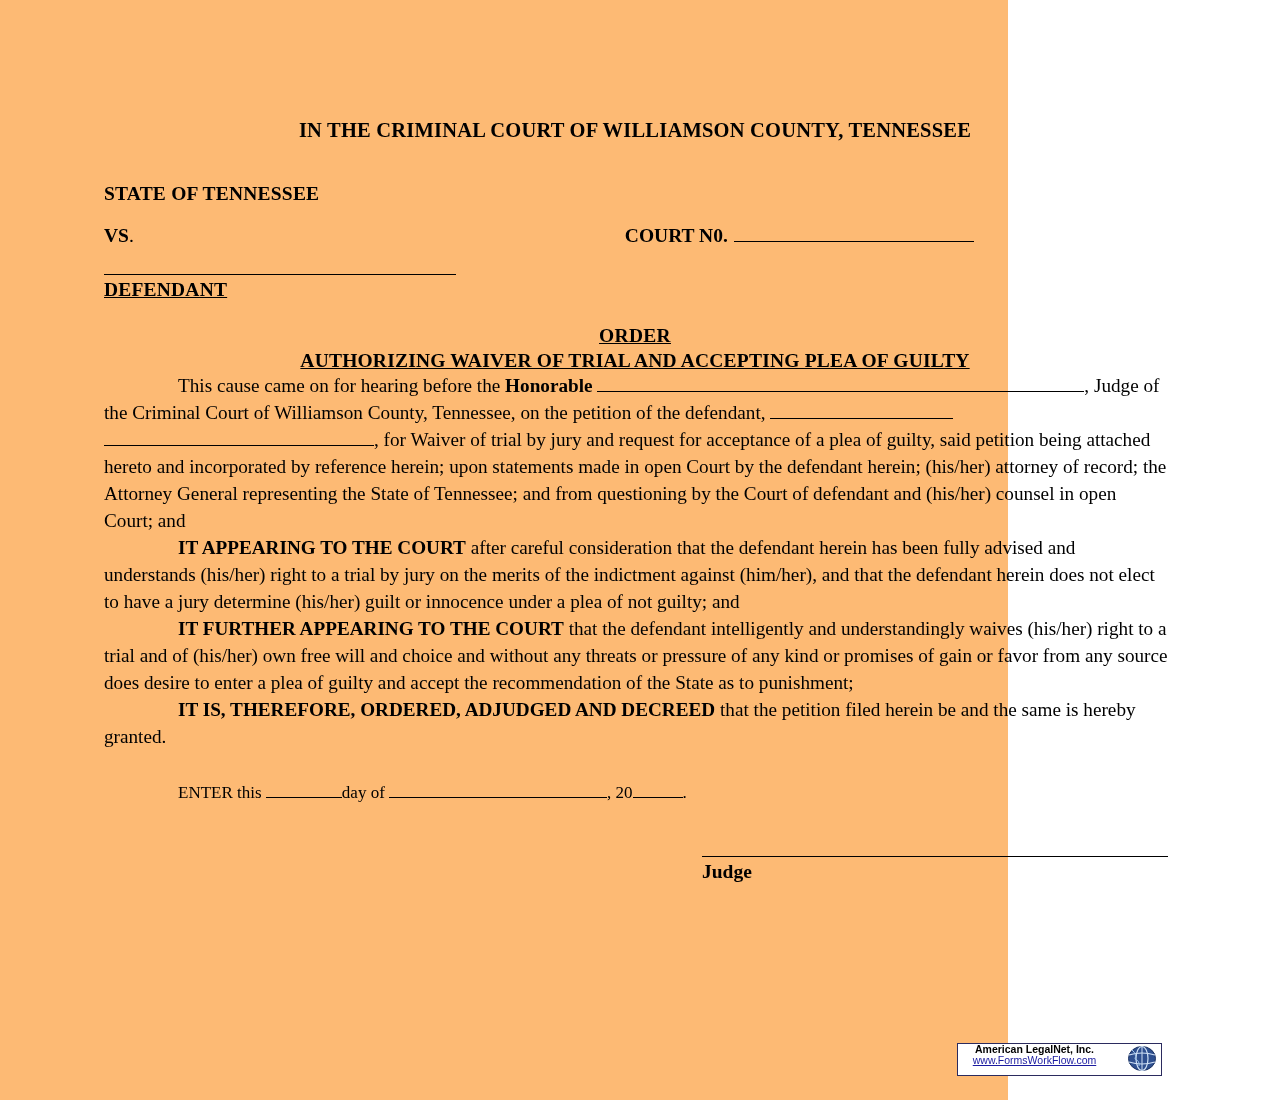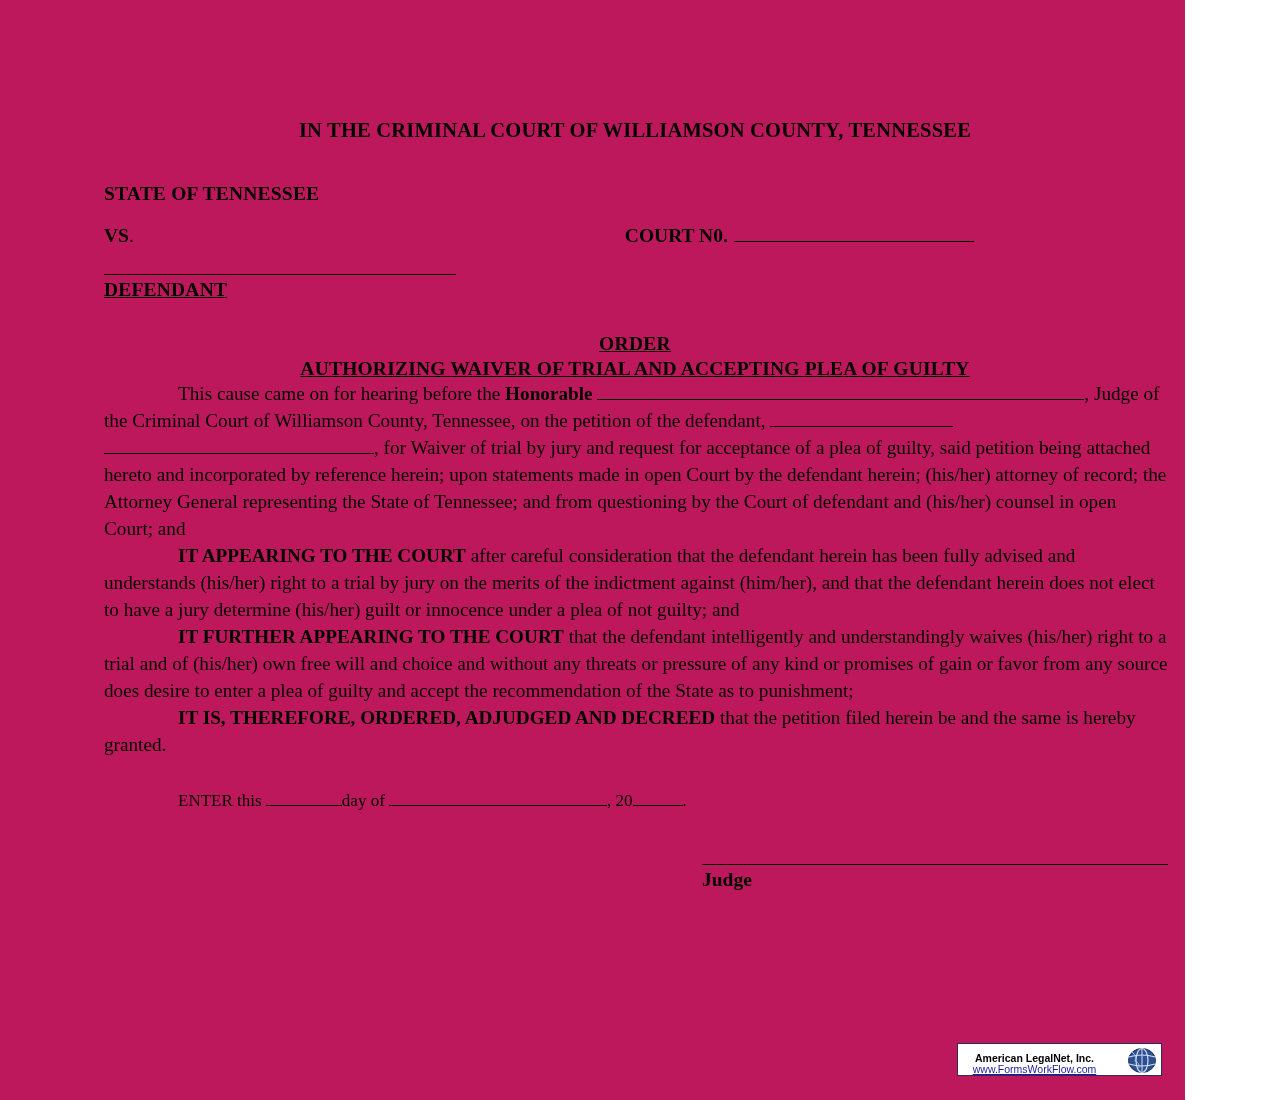--- a/index.html
+++ b/index.html
@@ -11,23 +11,23 @@
     width: 1275px;
     height: 1100px;
     position: relative;
     font-family: "Liberation Serif", "DejaVu Serif", serif;
     color: #000000;
     overflow: hidden;
   }
   .page {
     position: absolute;
     left: 0; top: 0;
-    width: 1185px;
+    width: 1008px;
     height: 1100px;
-    background: #be185d;
+    background: #fdba74;
   }
   .content {
     position: absolute;
     left: 104px;
     top: 0;
     width: 1065px;
   }
 
   .court-title {
     text-align: center;
@@ -82,21 +82,21 @@
   }
   .def-label {
     margin-top: 4px;
     font-weight: bold;
     font-size: 19.5px;
     letter-spacing: 0.2px;
     text-decoration: underline;
   }
 
   .order-head {
-    margin-top: 32px;
+    margin-top: 24px;
     text-align: center;
     width: 1062px;
   }
   .order-word {
     font-weight: bold;
     font-size: 19.5px;
     text-decoration: underline;
     letter-spacing: 0.3px;
   }
   .order-sub {
@@ -153,21 +153,21 @@
 
   .footer-badge {
     position: absolute;
     left: 957px;
     top: 1043px;
     width: 205px;
     height: 33px;
     border: 1.5px solid #2b2b5e;
     background: #ffffff;
     display: flex;
-    align-items: flex-end;
+    align-items: flex-start;
     box-sizing: border-box;
     gap: 16px;
   }
   .badge-text {
     flex: 1;
     text-align: center;
     line-height: 1.05;
     padding-left: 2px;
   }
   .badge-line1 {

